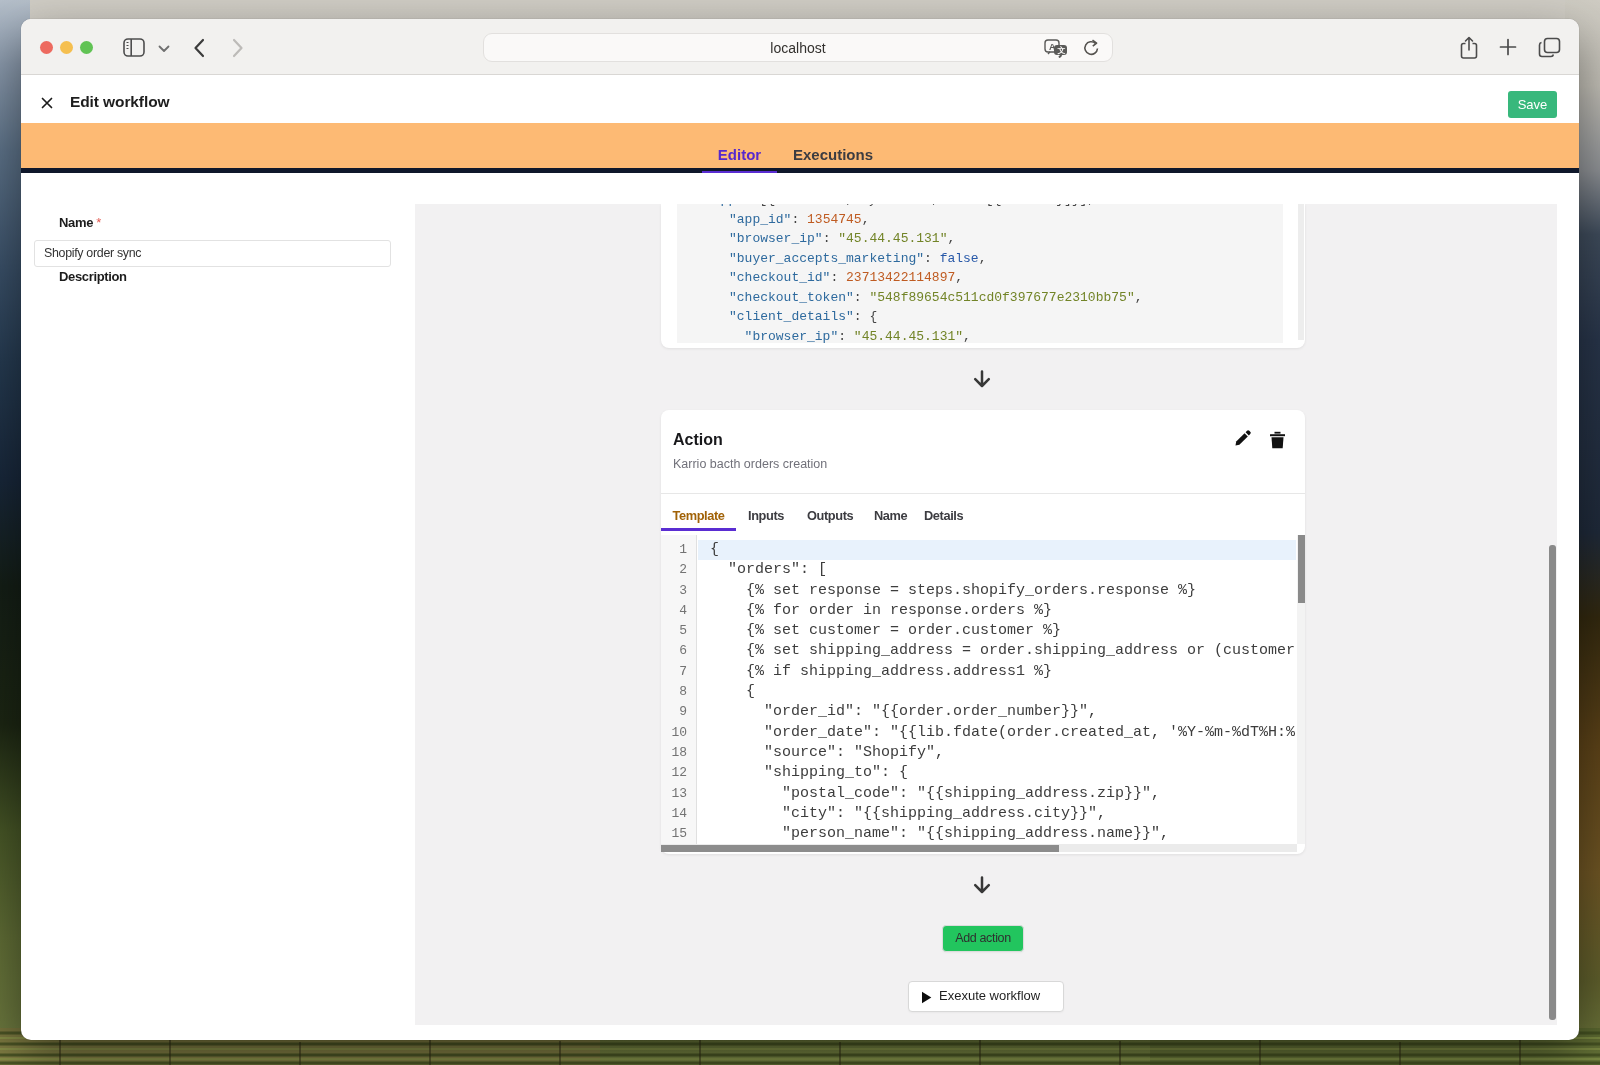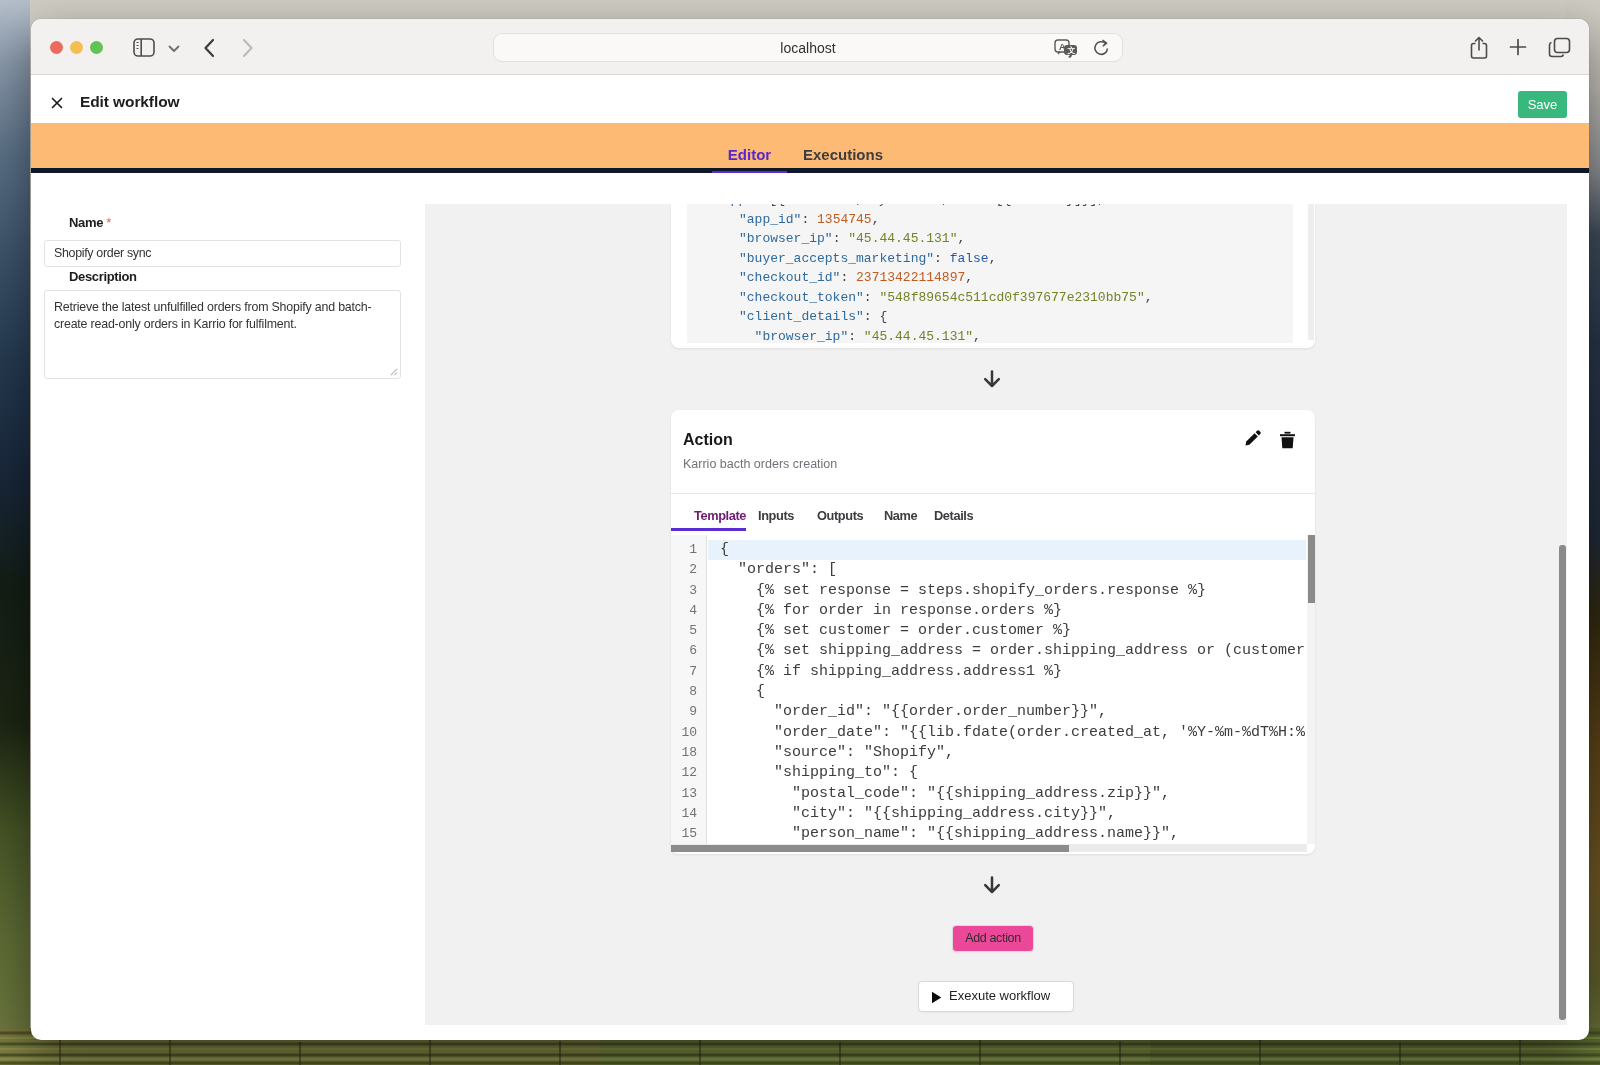--- a/index.html
+++ b/index.html
@@ -2,21 +2,20 @@
 <html><head>
 <meta charset="utf-8">
 <style>
   * { margin:0; padding:0; box-sizing:border-box; }
   html,body { width:1600px; height:1065px; overflow:hidden; font-family:"Liberation Sans", sans-serif; }
   #desktop { position:absolute; left:0; top:0; width:1600px; height:1065px; }
   #window {
     position:absolute; left:21px; top:19px; width:1558px; height:1021px;
     background:#fff; border-radius:10px; overflow:hidden;
     box-shadow:0 18px 50px rgba(0,0,0,.45), 0 0 1px rgba(0,0,0,.35);
-    margin-left:10px;
   }
   
   #toolbar { position:absolute; left:0; top:0; width:100%; height:56px; background:#f2f1ef; border-bottom:1px solid #d9d7d4; }
   .tl { position:absolute; top:22px; width:13px; height:13px; border-radius:50%; }
   #urlbar { position:absolute; left:462px; top:14px; width:630px; height:29px; background:#faf9f8; border:1px solid #e2e0de; border-radius:9px; }
   #urlbar .host { position:absolute; left:0; right:0; top:6px; text-align:center; font-size:14px; color:#33312e; }
   .ticon { position:absolute; top:0; }
   
   #appheader { position:absolute; left:0; top:56px; width:100%; height:56px; background:#fff; border-bottom:1px solid #e8e8e8; }
   #appheader .title { position:absolute; left:49px; top:18px; font-size:15.5px; font-weight:600; color:#1e1e1e; letter-spacing:-0.1px; }
@@ -40,35 +39,35 @@
   #card1 pre { position:absolute; left:52px; top:-14px; font-family:"Liberation Mono", monospace; font-size:13px; line-height:19.5px; white-space:pre; }
   #card1 .track1 { position:absolute; left:637px; top:0; width:6px; height:136px; background:#ededed; }
   .k { color:#2e6a9e; } .s { color:#728427; } .n { color:#bf5b21; } .a { color:#2758a8; } .p { color:#444; }
   .arrow { position:absolute; }
   
   #card2 { top:206px; height:444px; border-radius:8px; box-shadow:0 1px 3px rgba(0,0,0,.08); }
   #card2 .atitle { position:absolute; left:12px; top:21px; font-size:16px; font-weight:700; color:#18181b; }
   #card2 .asub { position:absolute; left:12px; top:47px; font-size:12.5px; color:#71717a; }
   #card2 .hdivider { position:absolute; left:0; top:83px; width:100%; height:1px; background:#e7e7e7; }
   .atab { position:absolute; top:84px; height:37px; font-size:12.8px; letter-spacing:-0.4px; font-weight:700; color:#3c3c41; line-height:44px; }
-  #atab1 { left:0; width:75px; text-align:right; color:#701a75; border-bottom:3px solid #5a2dd2; }
+  #atab1 { left:0; width:75px; text-align:center; color:#a16207; border-bottom:3px solid #5a2dd2; }
   
   #aeditor { position:absolute; left:0; top:125px; width:644px; height:309px; background:#fff; overflow:hidden; }
   #gutter { position:absolute; left:0; top:0; width:36px; height:309px; background:#f7f7f7; border-right:1px solid #e0e0e0; }
   #gutter div { height:20.3px; text-align:right; padding-right:9px; font-family:"Liberation Mono", monospace; font-size:13px; color:#737373; line-height:20.3px; }
   #gutter .pad { height:5px; }
   #acode { position:absolute; left:37px; top:0; width:598px; height:309px; overflow:hidden; }
   #acode .hl { position:absolute; left:0; top:5px; width:598px; height:20.3px; background:#e8f2fc; }
   #acode pre { position:absolute; left:0; top:5px; padding-left:12px; font-family:"Liberation Mono", monospace; font-size:15px; line-height:20.3px; color:#3d3d3d; white-space:pre; }
   #vsb { position:absolute; left:636px; top:125px; width:8px; height:309px; background:#f3f3f3; }
   #vsb .thumb { position:absolute; left:1px; top:0; width:7px; height:68px; background:#8a8a8a; }
   #hsb { position:absolute; left:0; top:434px; width:636px; height:8px; background:#ebebeb; }
   #hsb .thumb { position:absolute; left:0; top:1px; width:398px; height:7px; background:#8c8c8c; }
   
-  #addaction { position:absolute; left:527px; top:721px; width:82px; height:27px; background:#ec4899; border:1px solid #dcdcdc; border-radius:4px; font-size:12.5px; letter-spacing:-0.35px; color:#2f2f2f; text-align:center; line-height:25px; box-shadow:0 1px 2px rgba(0,0,0,.04); }
+  #addaction { position:absolute; left:527px; top:721px; width:82px; height:27px; background:#22c55e; border:1px solid #dcdcdc; border-radius:4px; font-size:12.5px; letter-spacing:-0.35px; color:#2f2f2f; text-align:center; line-height:25px; box-shadow:0 1px 2px rgba(0,0,0,.04); }
   #execbtn { position:absolute; left:493px; top:777px; width:156px; height:31px; background:#fff; border:1px solid #d8d8d8; border-radius:4px; box-shadow:0 1px 2px rgba(0,0,0,.04); }
   #execbtn span { position:absolute; left:30px; top:6px; font-size:13px; color:#1f1f1f; }
   #pagescroll { position:absolute; left:1134px; top:341px; width:7px; height:475px; background:#8a8a8a; border-radius:3px; }
 </style>
 </head>
 <body>
 <div id="desktop">
 <svg width="1600" height="1065" viewBox="0 0 1600 1065" preserveAspectRatio="none">
   <defs>
     <linearGradient id="sky" x1="0" y1="0" x2="0" y2="1">
@@ -179,25 +178,20 @@
     <div class="title">Edit workflow</div>
     <div id="savebtn">Save</div>
   </div>
   <div id="tabsrow">
     <div class="maintab" id="tab-editor">Editor</div>
     <div class="maintab" id="tab-exec">Executions</div>
   </div>
   <div class="lbl" style="top:196px;">Name <span class="req">*</span></div>
   <div id="nameinput">Shopify order sync</div>
   <div class="lbl" style="top:250px;">Description</div>
-  <div id="descbox">Retrieve the latest unfulfilled orders from Shopify and batch-<br>create read-only orders in Karrio for fulfilment.
-    <svg class="rsz" width="9" height="9" viewBox="0 0 9 9">
-        <path d="M8 1 L1 8 M8 5 L5 8" stroke="#bbb" stroke-width="1.2"></path>
-      </svg>
-  </div>
   <div id="canvas">
     <div class="card" id="card1">
       <div class="code1">
         <pre><span style="margin-left:-24px;"><span class="k">"app"</span><span class="p">: [{"id": </span><span class="n">135</span><span class="p">, "y": </span><span class="s">"ab"</span><span class="p">, "z": [{ "k": </span><span class="n">1</span><span class="p">}]}],</span></span>
 <span class="k">"app_id"</span><span class="p">: </span><span class="n">1354745</span><span class="p">,</span>
 <span class="k">"browser_ip"</span><span class="p">: </span><span class="s">"45.44.45.131"</span><span class="p">,</span>
 <span class="k">"buyer_accepts_marketing"</span><span class="p">: </span><span class="a">false</span><span class="p">,</span>
 <span class="k">"checkout_id"</span><span class="p">: </span><span class="n">23713422114897</span><span class="p">,</span>
 <span class="k">"checkout_token"</span><span class="p">: </span><span class="s">"548f89654c511cd0f397677e2310bb75"</span><span class="p">,</span>
 <span class="k">"client_details"</span><span class="p">: {</span>

